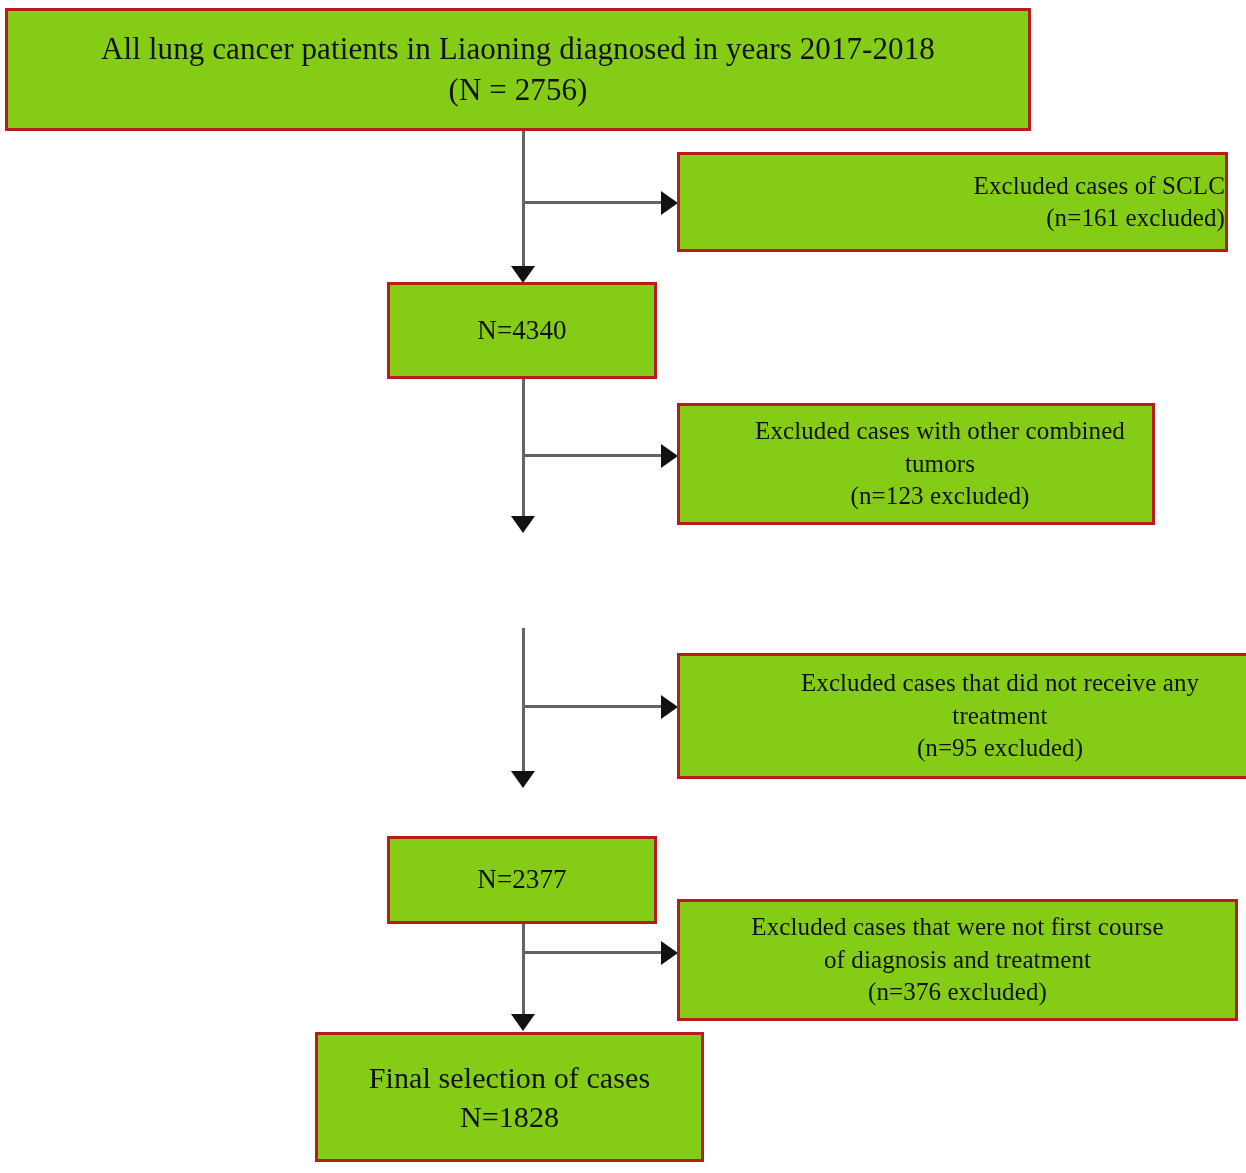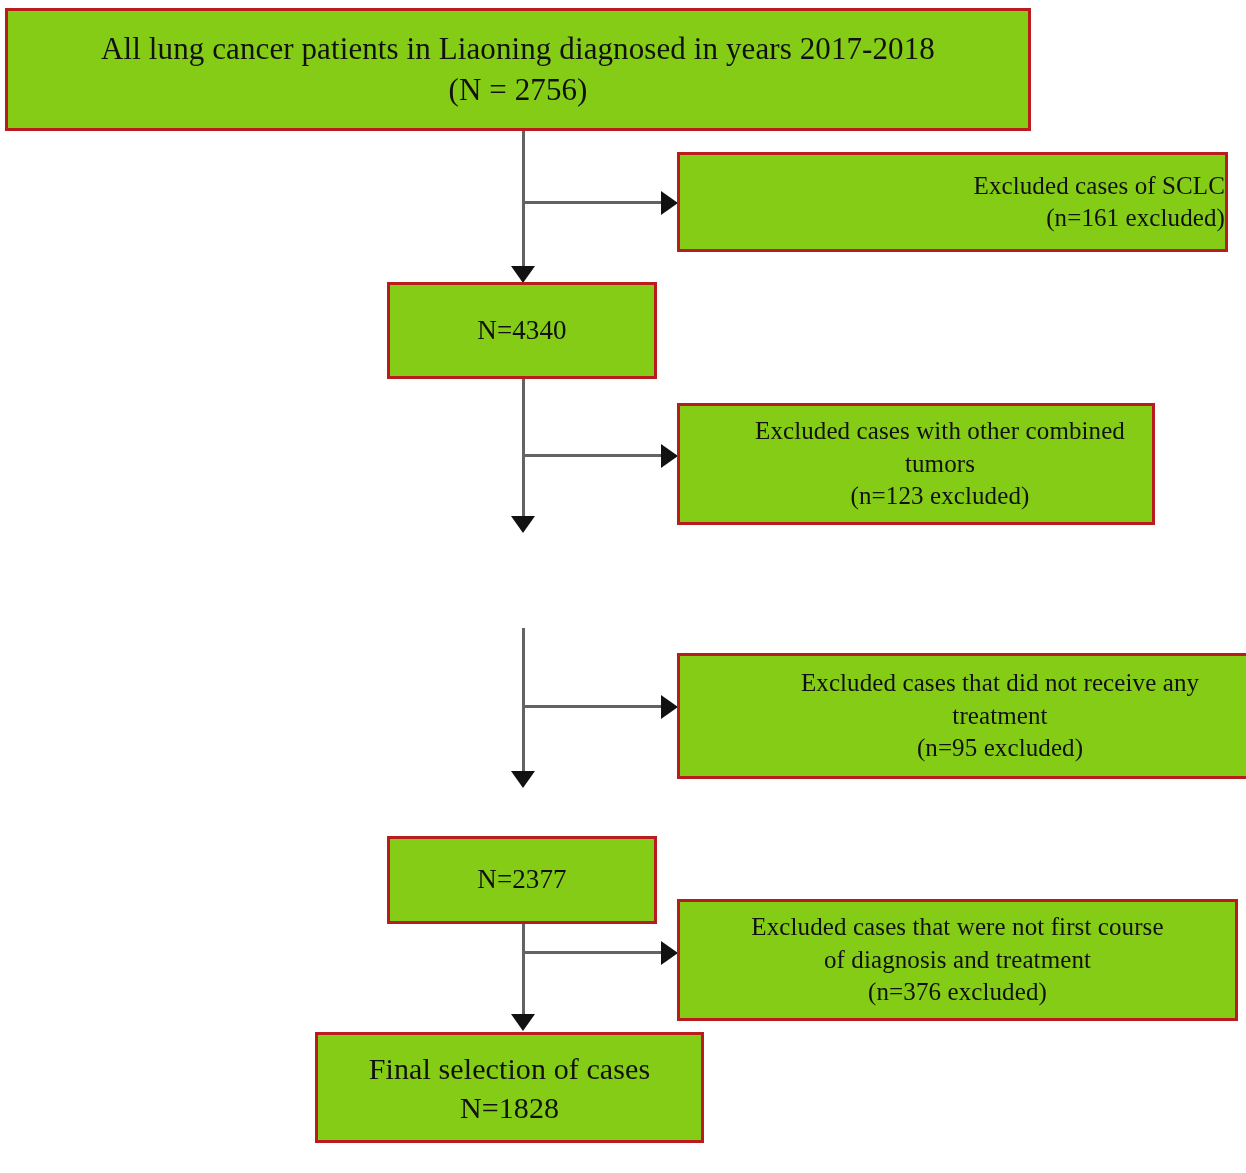--- a/index.html
+++ b/index.html
@@ -40,21 +40,21 @@
   #node-top      { left: 5px;   top: 8px;    width: 1026px; height: 123px; }
   #node-top .node-text      { font-size: 31px; }
 
   #node-n2595    { left: 387px; top: 282px;  width: 270px; height: 97px; }
   #node-n2472    { left: 387px; top: 532px;  width: 270px; height: 96px; }
   #node-n2377    { left: 387px; top: 820px;  width: 270px; height: 88px; margin-top: 16px; }
   #node-n2595 .node-text,
   #node-n2472 .node-text,
   #node-n2377 .node-text { font-size: 27px; }
 
-  #node-final    { left: 315px; top: 1032px; width: 389px; height: 111px; }
+  #node-final    { left: 315px; top: 1032px; width: 389px; height: 130px; }
   #node-final .node-text    { font-size: 30px; }
 
   
   #node-excl-1   { left: 677px; top: 152px;  width: 551px; height: 100px; text-align: right; }
   #node-excl-2   { left: 677px; top: 403px;  width: 478px; height: 122px; padding-left: 48px; }
   #node-excl-3   { left: 677px; top: 653px;  width: 646px; height: 126px; }
   #node-excl-4   { left: 677px; top: 899px;  width: 561px; height: 122px; }
   .excl .node-text { font-size: 25px; }
 
   

